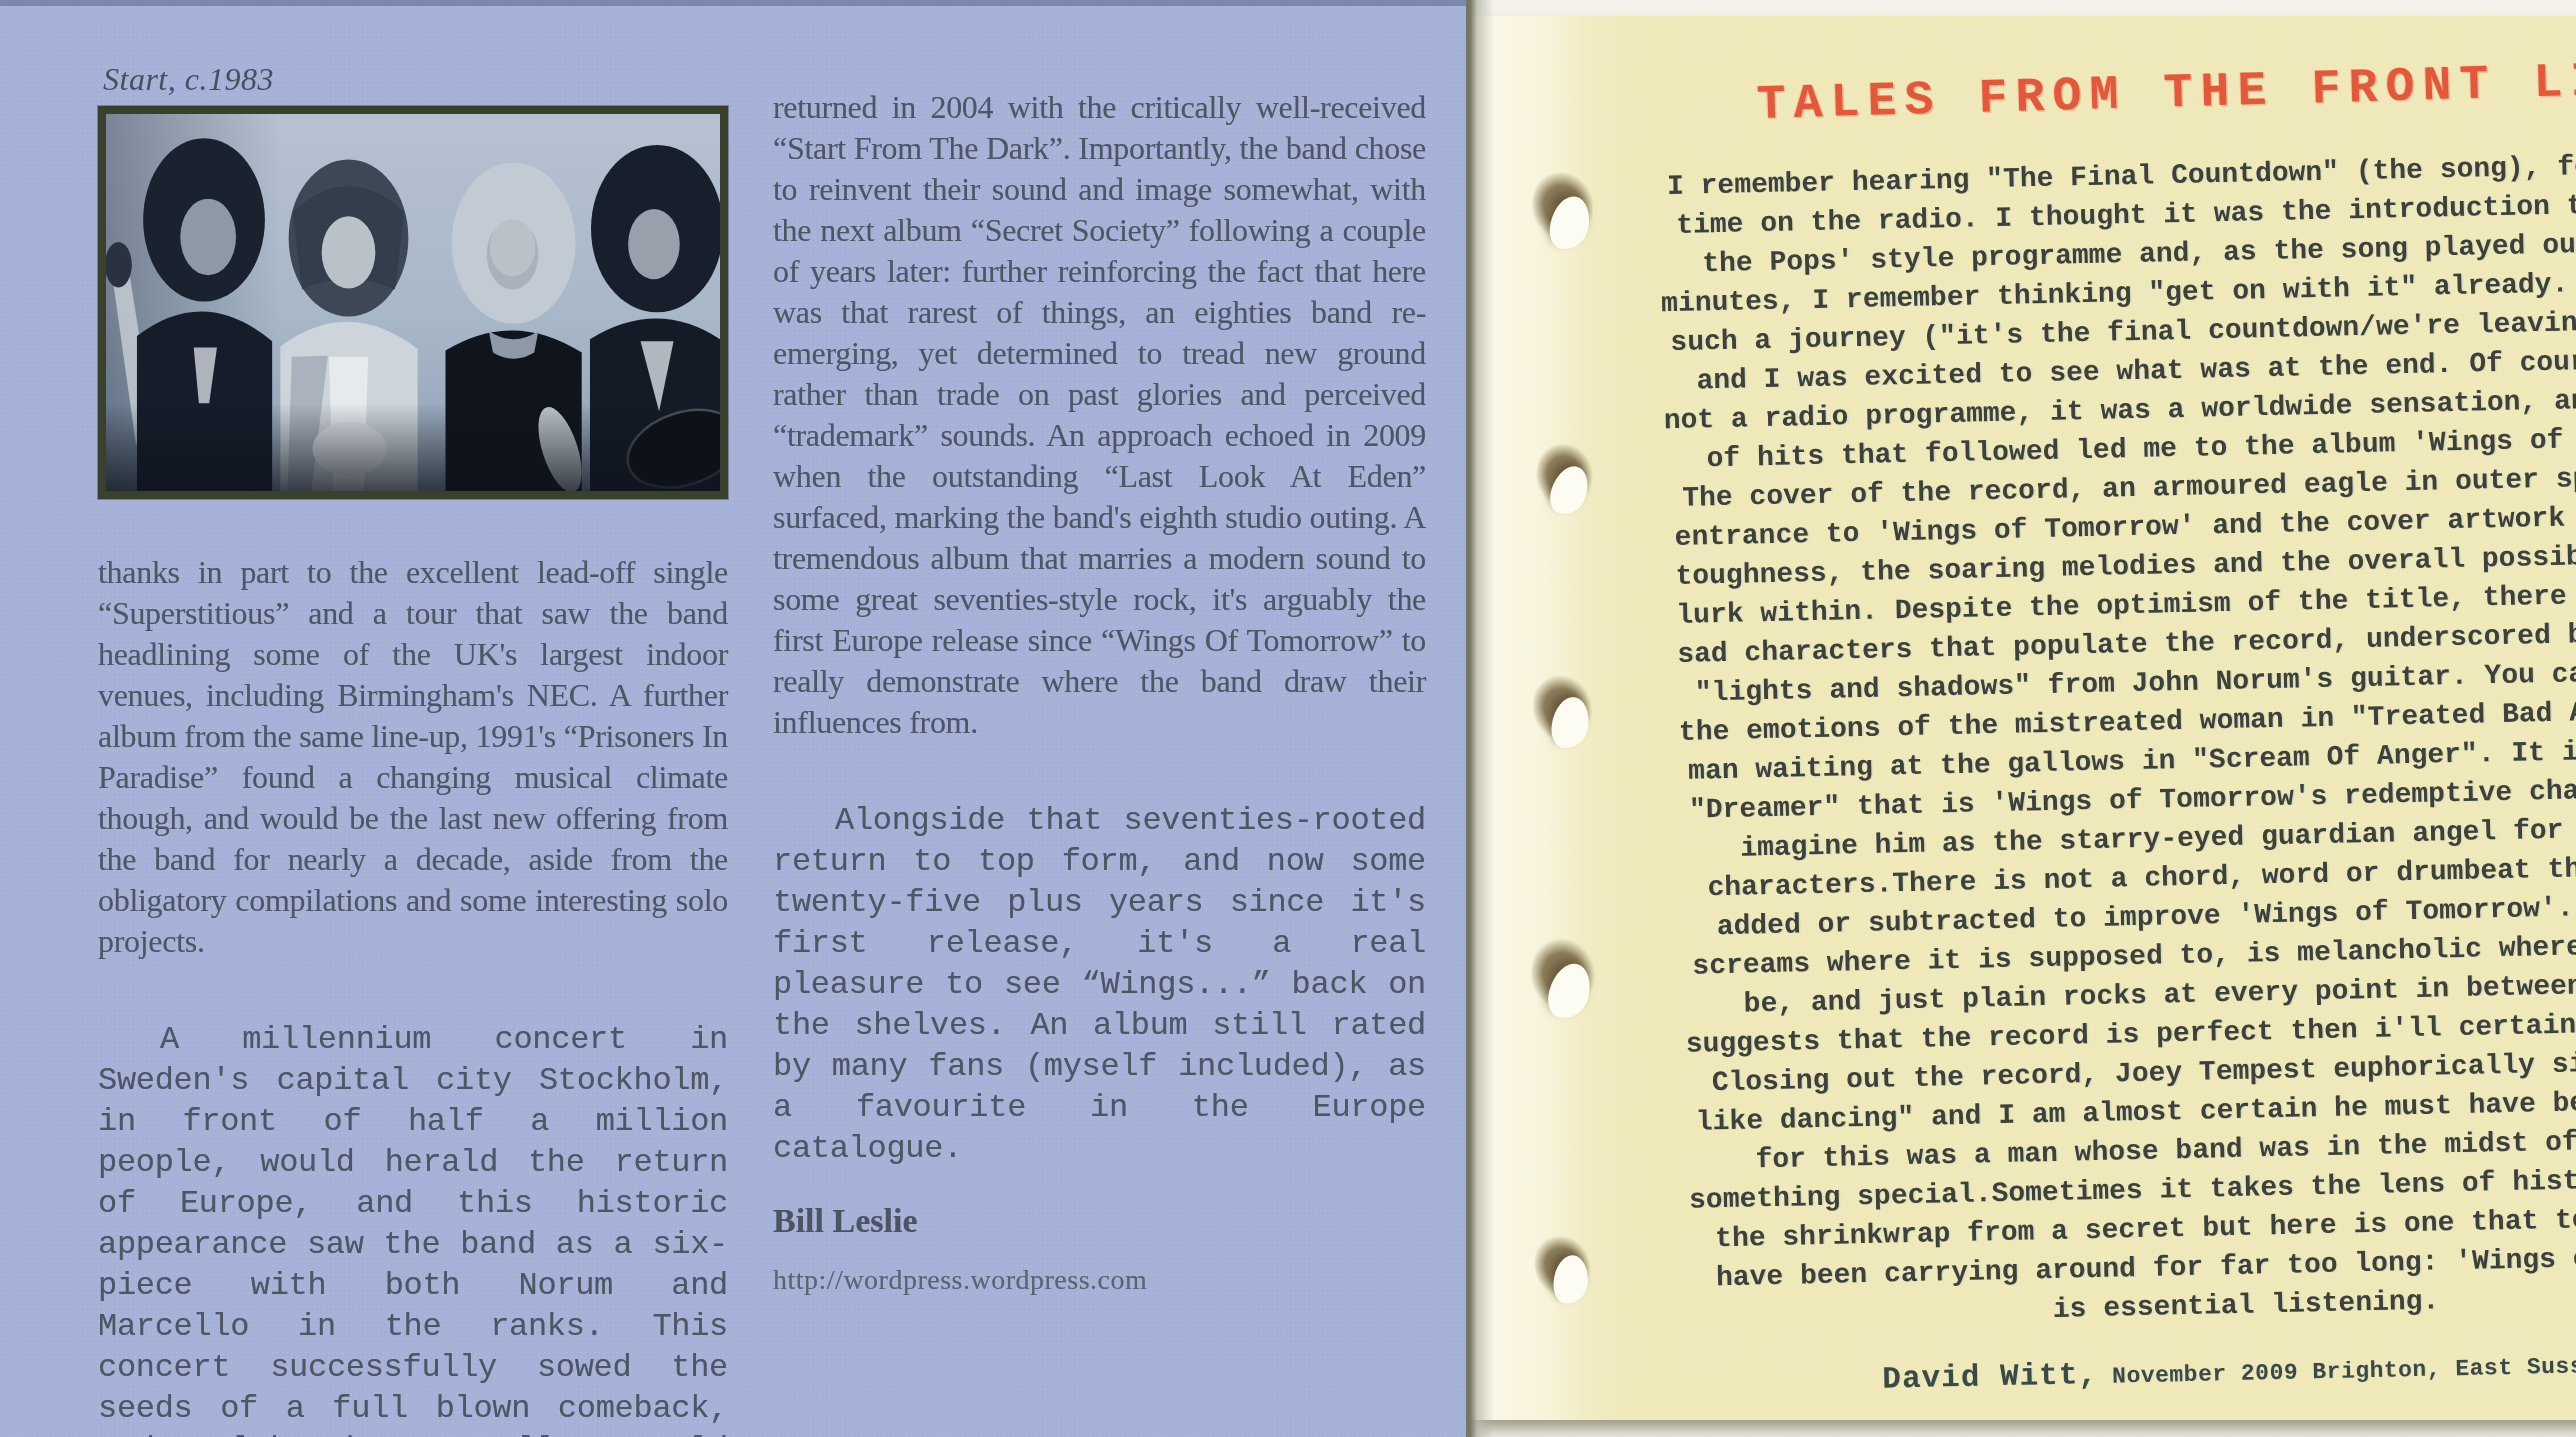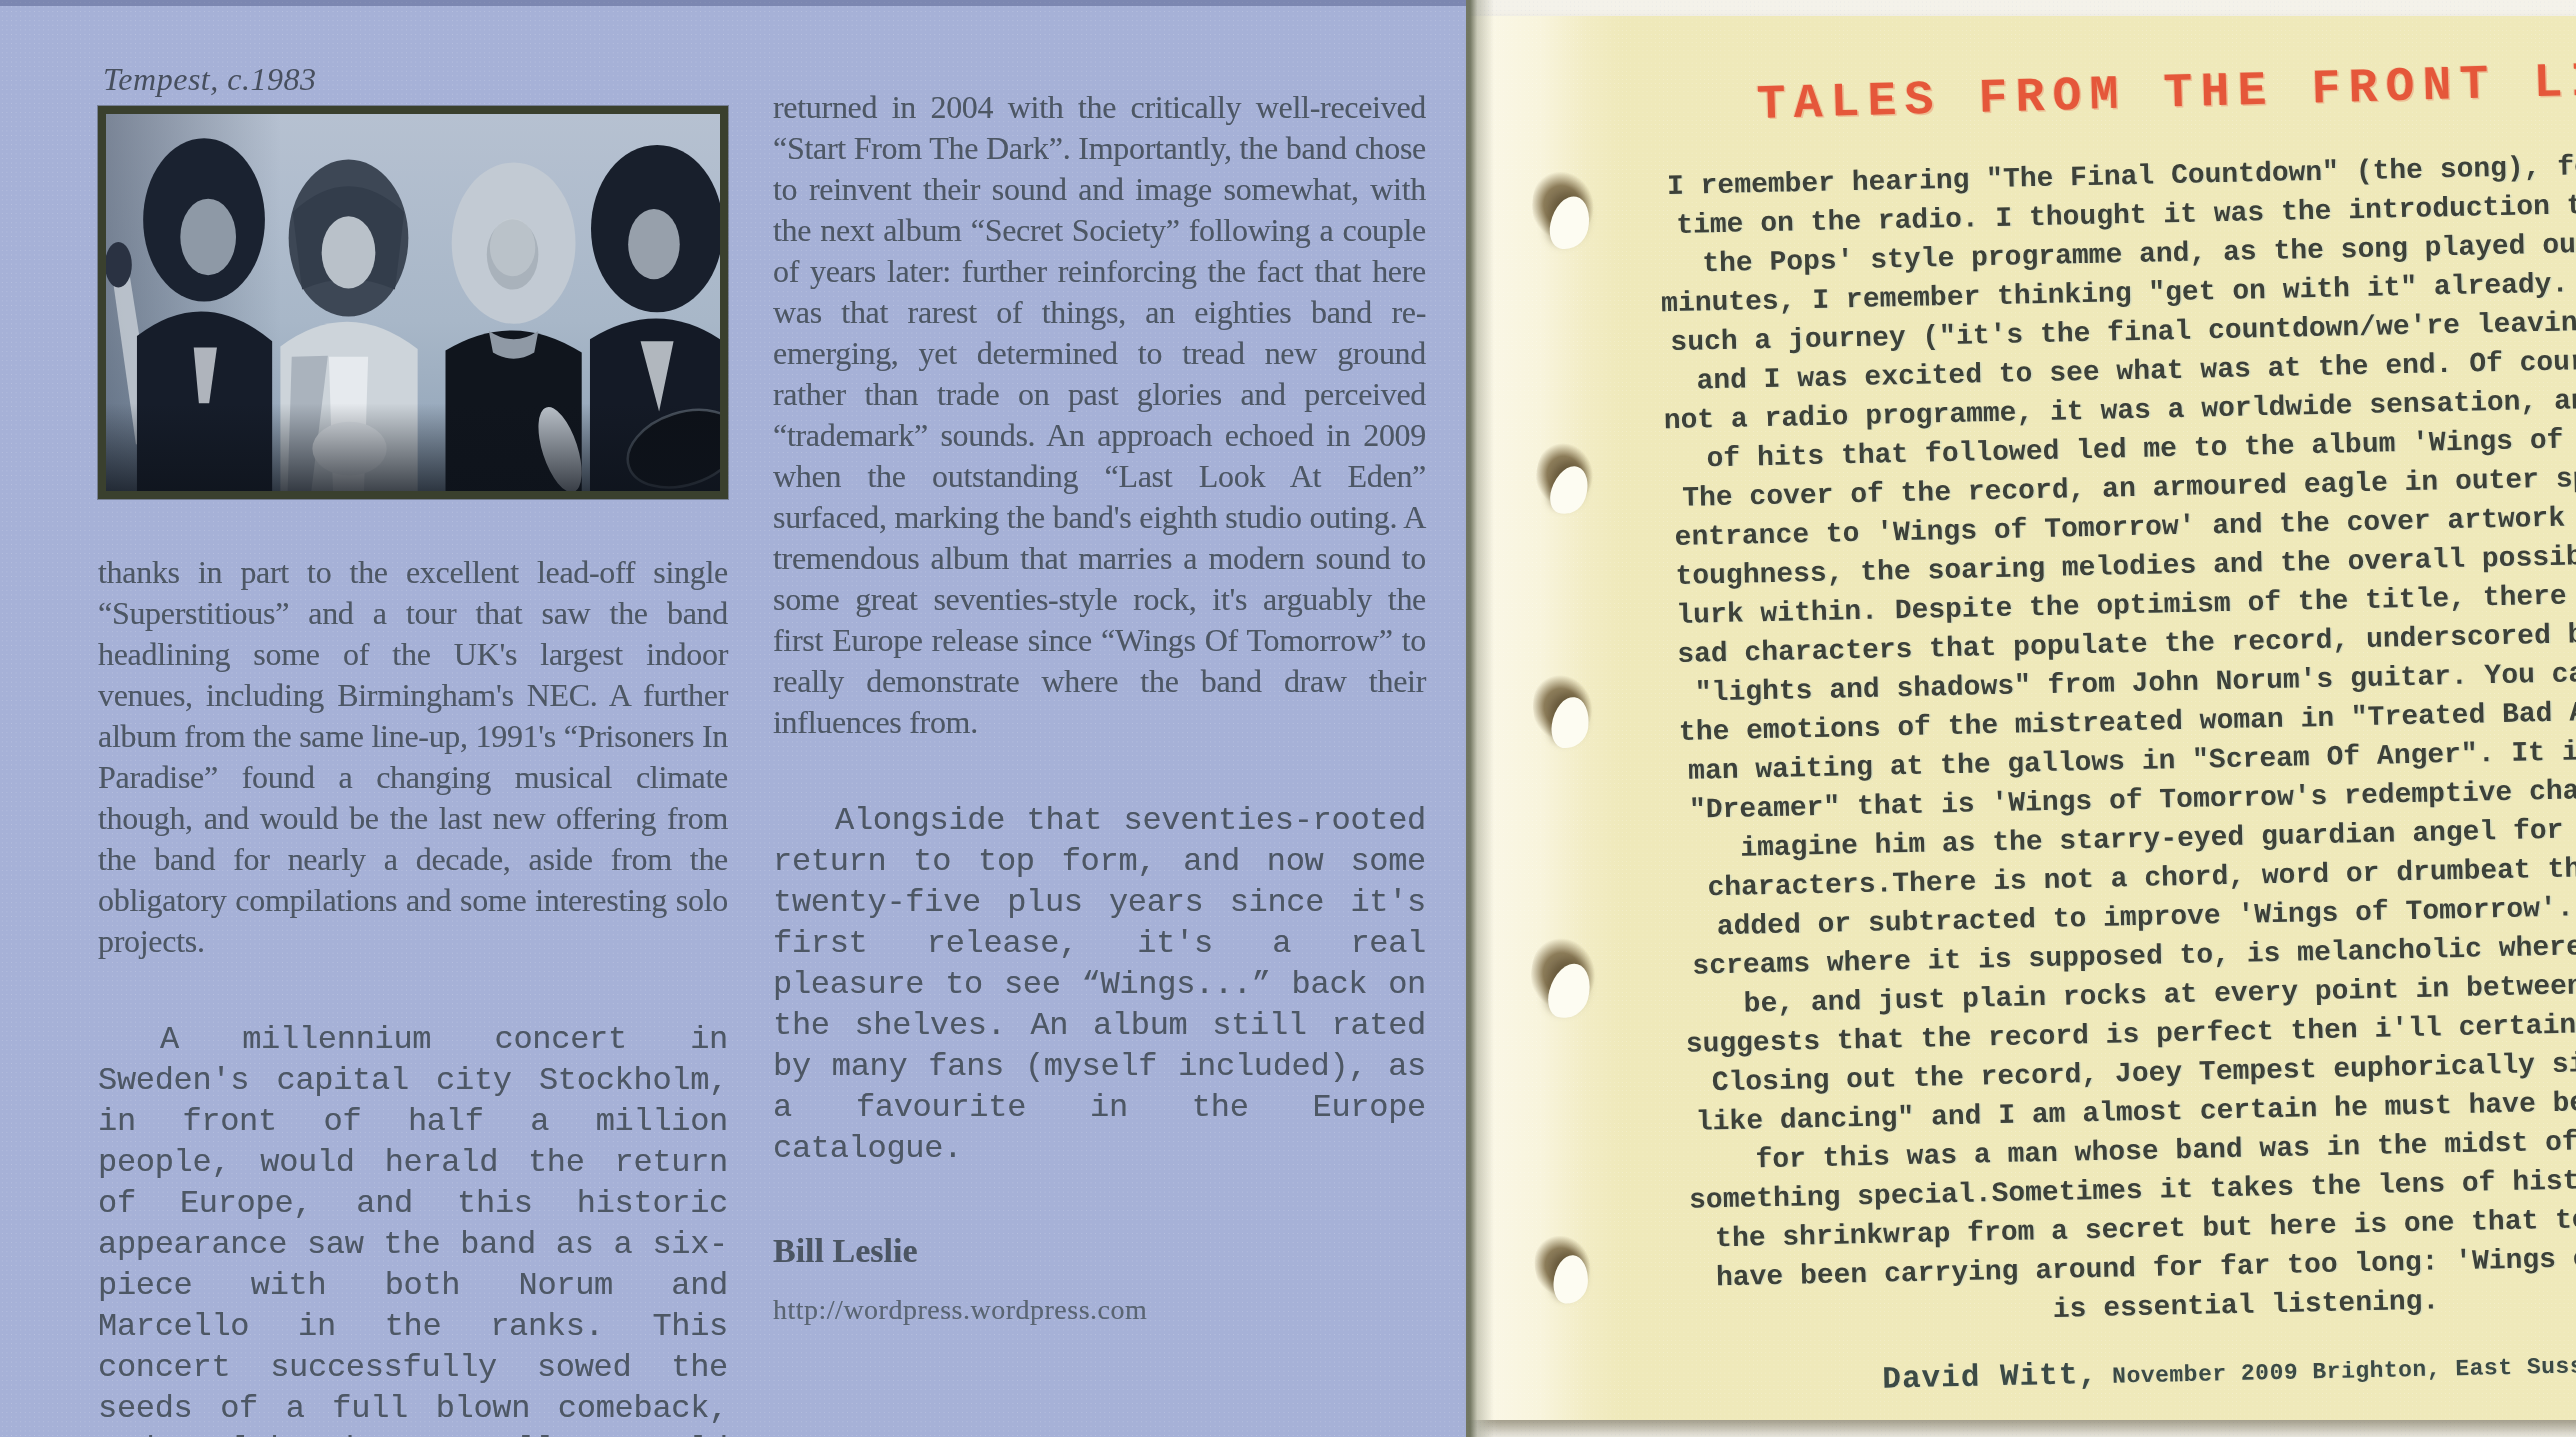--- a/index.html
+++ b/index.html
@@ -51,21 +51,21 @@
     font-size:32px;line-height:41px;letter-spacing:-0.3px;
     text-align:justify;
     text-shadow:0 0 0.5px rgba(55,65,85,.35);
   }
   .col p{margin:0;}
   .col p + p{margin-top:57px;font-family:Liberation Mono, monospace;}
   .col p.indent{text-indent:62px;}
   .col1{left:98px;top:516px;width:630px;margin-top:36px;}
   .col2{left:773px;top:87px;width:653px;}
   .byline-name{
-    margin-top:61px;
+    margin-top:31px;
     font-weight:bold;font-size:34px;color:#4b5562;letter-spacing:0;
   }
   .byline-url{
     margin-top:17.5px;
     font-size:28px;color:#5a6572;letter-spacing:0.5px;
   }
 
   
   .right-outer{
     position:absolute;left:1466px;top:0;width:1441px;height:1438px;
@@ -142,21 +142,21 @@
   }
   .sig-name{font-weight:bold;font-size:31px;letter-spacing:1px;}
   .sig-details{font-weight:bold;font-size:23px;letter-spacing:0.5px;margin-left:9.3px;}
 </style>
 </head>
 <body>
 
 <div class="scan">
 
   <section class="left-page">
-    <div class="caption">Tempest, c.1983</div>
+    <div class="caption">Start, c.1983</div>
 
     <figure class="photo">
       <svg viewBox="0 0 1190 730" preserveAspectRatio="none" role="img">
         <defs>
           <linearGradient id="sky" x1="0" y1="0" x2="0" y2="1">
             <stop offset="0" stop-color="#b6c1d1"></stop>
             <stop offset=".55" stop-color="#a8b7c8"></stop>
             <stop offset="1" stop-color="#8da0b4"></stop>
           </linearGradient>
           <linearGradient id="leftShade" x1="0" y1="0" x2="1" y2="0">

